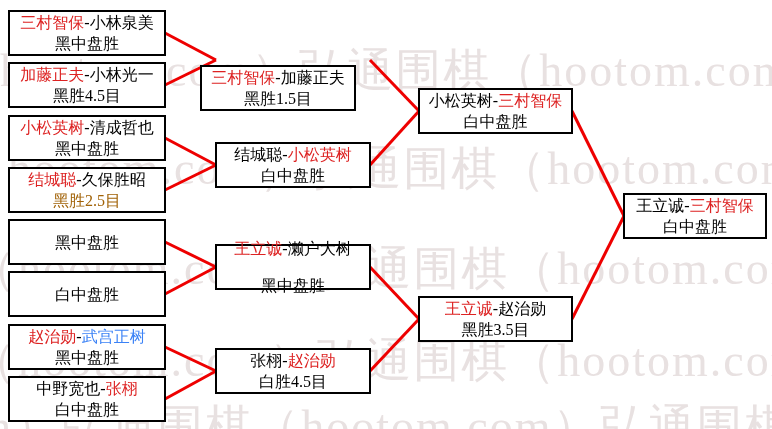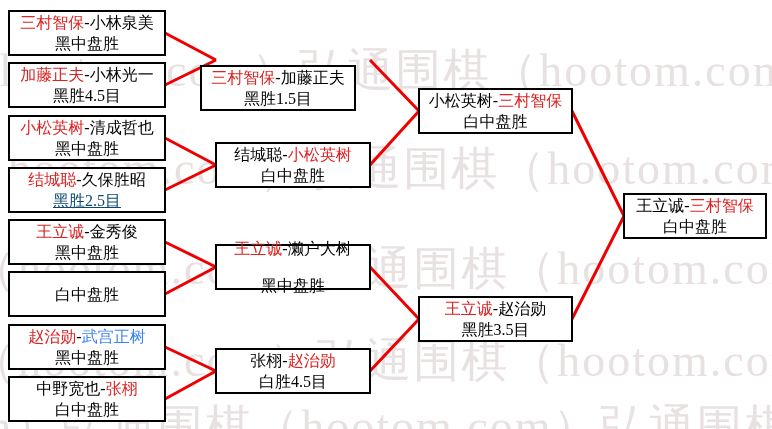--- a/index.html
+++ b/index.html
@@ -75,24 +75,23 @@
       <div class="box" style="left: 8px; top: 62px; width: 158px; height: 46px; border-color: rgb(0, 0, 0);">
         <div class="pair"><span style="color: rgb(221, 34, 34);">加藤正夫</span><span style="color: rgb(0, 0, 0);">-</span><span style="color: rgb(0, 0, 0);">小林光一</span></div>
         <div class="result" style="color: rgb(0, 0, 0);">黑胜4.5目</div>
       </div>
       <div class="box" style="left: 8px; top: 115px; width: 158px; height: 46px; border-color: rgb(0, 0, 0);">
         <div class="pair"><span style="color: rgb(221, 34, 34);">小松英树</span><span style="color: rgb(0, 0, 0);">-</span><span style="color: rgb(0, 0, 0);">清成哲也</span></div>
         <div class="result" style="color: rgb(0, 0, 0);">黑中盘胜</div>
       </div>
       <div class="box" style="left: 8px; top: 167px; width: 158px; height: 46px; border-color: rgb(0, 0, 0);">
         <div class="pair"><span style="color: rgb(221, 34, 34);">结城聪</span><span style="color: rgb(0, 0, 0);">-</span><span style="color: rgb(0, 0, 0);">久保胜昭</span></div>
-        <div class="result" style="color: #0c4a6e; text-decoration: underline;">黑胜2.5目</div>
+        <div class="result" style="color: #a16207;">黑胜2.5目</div>
       </div>
       <div class="box" style="left: 8px; top: 219px; width: 158px; height: 46px; border-color: rgb(0, 0, 0);">
-        <div class="pair"><span style="color: rgb(221, 34, 34);">王立诚</span><span style="color: rgb(0, 0, 0);">-</span><span style="color: rgb(0, 0, 0);">金秀俊</span></div>
         <div class="result" style="color: rgb(0, 0, 0);">黑中盘胜</div>
       </div>
       <div class="box" style="left: 8px; top: 271px; width: 158px; height: 46px; border-color: rgb(0, 0, 0);">
         <div class="result" style="color: rgb(0, 0, 0);">白中盘胜</div>
       </div>
       <div class="box" style="left: 8px; top: 324px; width: 158px; height: 46px; border-color: rgb(0, 0, 0);">
         <div class="pair"><span style="color: rgb(221, 34, 34);">赵治勋</span><span style="color: rgb(0, 0, 0);">-</span><span style="color: #3b82f6;">武宫正树</span></div>
         <div class="result" style="color: rgb(0, 0, 0);">黑中盘胜</div>
       </div>
       <div class="box" style="left: 8px; top: 376px; width: 158px; height: 46px; border-color: rgb(0, 0, 0); text-align: right;">

